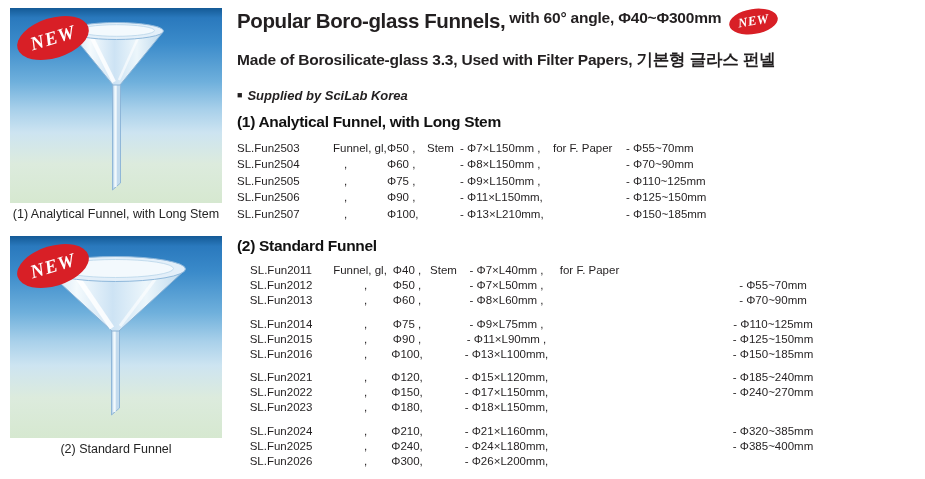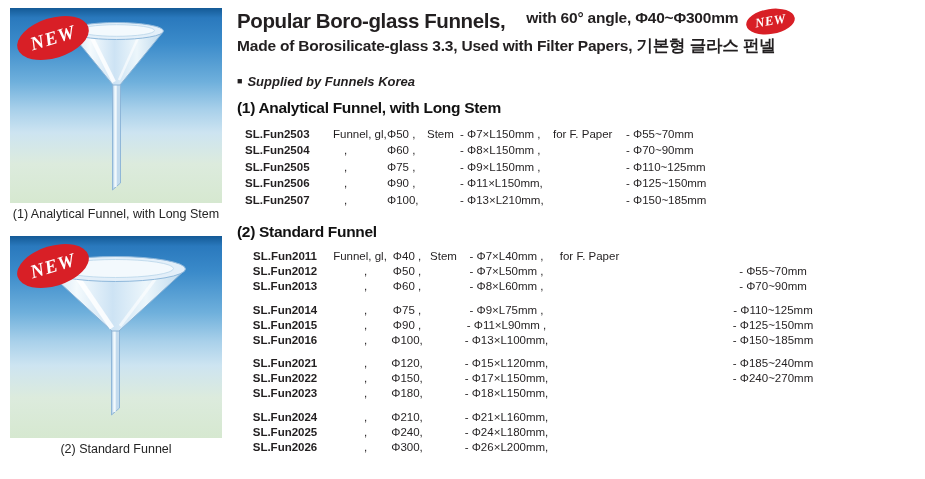--- a/index.html
+++ b/index.html
@@ -38,50 +38,50 @@
     margin-top:4px; text-align:center;
     font-size:12.5px; color:#242424;
   }
   .funnel-svg { position:absolute; left:0; top:0; width:100%; height:100%; }
 
   
   .content { position:absolute; left:237px; top:9px; width:683px; }
 
   .title-line1 { display:flex; align-items:flex-start; white-space:nowrap; }
   .title-main  { font-size:20.5px; font-weight:700; letter-spacing:-0.4px; }
-  .title-sub   { font-size:15.5px; font-weight:600; letter-spacing:-0.2px; margin-left:21px; }
+  .title-sub   { font-size:15.5px; font-weight:600; letter-spacing:-0.2px; margin-left:4px; }
   .hdr-badge {
     align-self:center;
     margin-left:8px;
     background:#d81f26; border-radius:50%;
     padding:4px 9px 5px;
     transform:rotate(-9deg);
     color:#fff; font-style:italic; font-weight:bold; font-size:13px;
     font-family:"Liberation Serif", serif;
     letter-spacing:0.5px;
   }
-  .title-line2 { margin-top:1px; font-size:15.5px; font-weight:600; letter-spacing:-0.2px; white-space:nowrap; }
+  .title-line2 { margin-top:15px; font-size:15.5px; font-weight:600; letter-spacing:-0.2px; white-space:nowrap; }
   .title-line2 .ko { font-weight:700; font-size:16.5px; }
 
   .supplied { margin-top:17px; font-size:13px; font-weight:700; font-style:italic; display:flex; align-items:center; }
   .supplied .sq { font-style:normal; font-size:9px; margin-right:5px; transform:translateY(-1px); }
 
   .sec-heading { font-size:15.5px; font-weight:700; letter-spacing:-0.3px; color:#111; }
   .sec-0 .sec-heading { margin-top:10px; margin-bottom:9px; }
   .sec-1 .sec-heading { margin-top:15px; margin-bottom:8px; }
 
   .row-group { margin-bottom:9px; }
   .prow {
     display:grid;
     grid-template-columns:88px 62px 40px 33px 93px 73px auto;
     font-size:11.5px; white-space:nowrap;
   }
   .sec-0 .prow { line-height:16.4px; }
   .sec-1 .prow { line-height:14.9px;text-align:center; }
-  .cell-cat  { font-weight:700;margin-left:8px; }
+  .cell-cat  { font-weight:400; }
   .cell-lead { padding-left:19px; }
   .cell-lead.first { padding-left:8px; }
 </style>
 </head>
 <body>
 
 <figure class="figure f1">
   <div class="photo">
     <svg class="funnel-svg" viewBox="0 0 212 195">
       <defs>
@@ -142,21 +142,21 @@
     <span class="title-main">Popular Boro-glass Funnels,</span>
     <span class="title-sub">with 60° angle, Φ40~Φ300mm</span>
     <span class="hdr-badge">NEW</span>
   </div>
   <div class="title-line2">
     <span>Made of Borosilicate-glass 3.3, Used with Filter Papers, </span><span class="ko">기본형 글라스 펀넬</span>
   </div>
 
   <div class="supplied">
     <span class="sq">■</span>
-    <span>Supplied by Funnels Korea</span>
+    <span>Supplied by SciLab Korea</span>
   </div>
 
   <div id="sections">
       <section class="sec-0">
         <h2 class="sec-heading">(1) Analytical Funnel, with Long Stem</h2>
         <div class="row-group">
           <div class="prow">
             <span class="cell-cat">SL.Fun2503</span>
             <span class="cell-lead first">Funnel, gl,</span>
             <span class="cell-dia">Φ50 ,</span>
@@ -291,28 +291,30 @@
           </div>
         </div>
         <div class="row-group">
           <div class="prow">
             <span class="cell-cat">SL.Fun2024</span>
             <span class="cell-lead">,</span>
             <span class="cell-dia">Φ210,</span>
             <span class="cell-slab"></span>
             <span class="cell-stem">- Φ21×L160mm,</span>
             <span class="cell-plab"></span>
+            <span class="cell-paper">- Φ320~385mm</span>
           </div>
           <div class="prow">
             <span class="cell-cat">SL.Fun2025</span>
             <span class="cell-lead">,</span>
             <span class="cell-dia">Φ240,</span>
             <span class="cell-slab"></span>
             <span class="cell-stem">- Φ24×L180mm,</span>
             <span class="cell-plab"></span>
+            <span class="cell-paper">- Φ385~400mm</span>
           </div>
           <div class="prow">
             <span class="cell-cat">SL.Fun2026</span>
             <span class="cell-lead">,</span>
             <span class="cell-dia">Φ300,</span>
             <span class="cell-slab"></span>
             <span class="cell-stem">- Φ26×L200mm,</span>
             <span class="cell-plab"></span>
           </div>
         </div>

